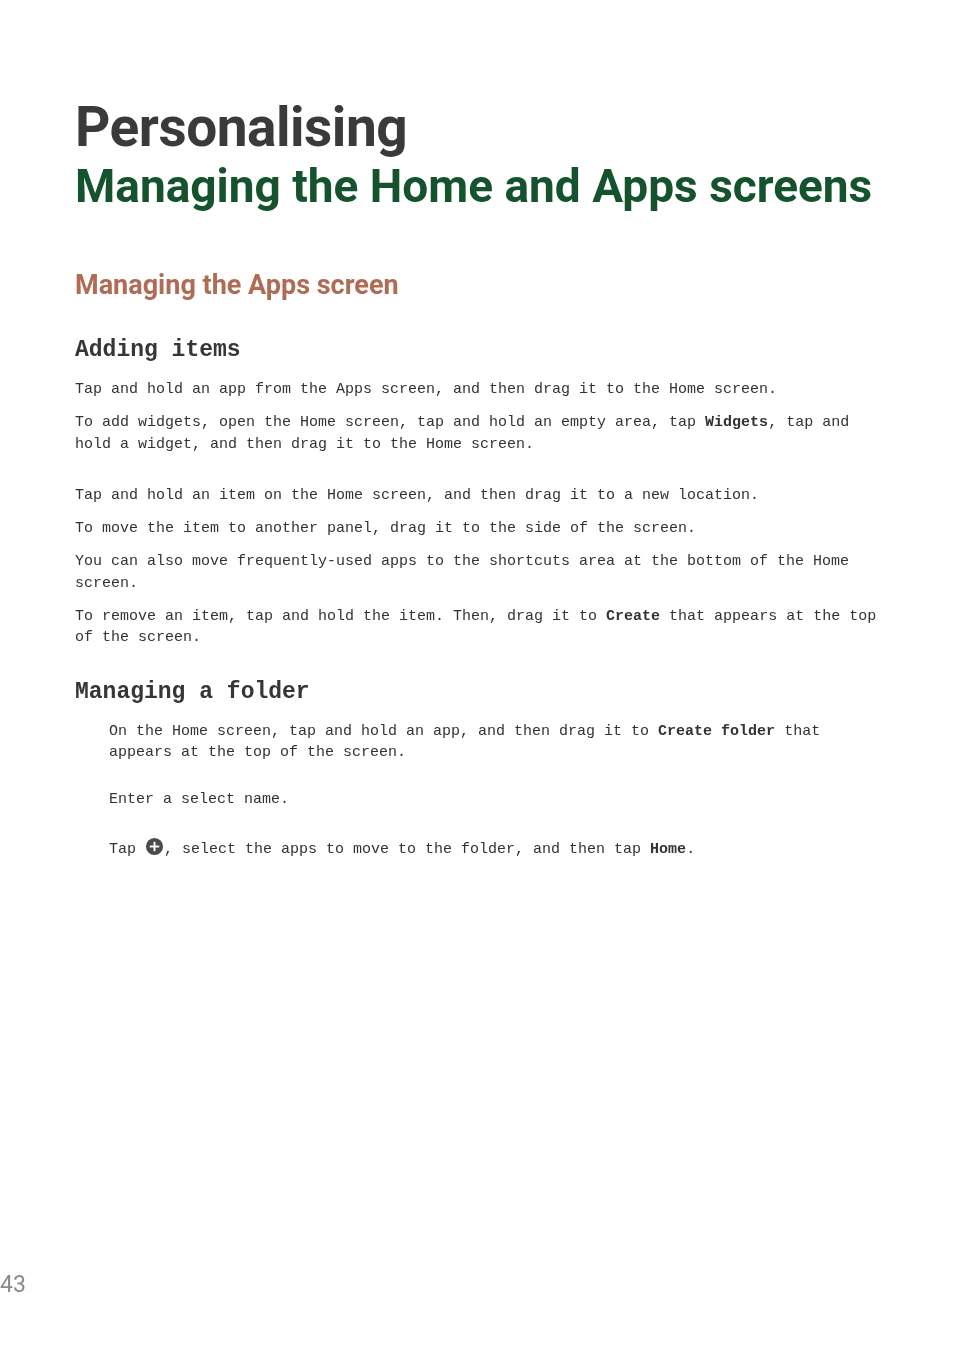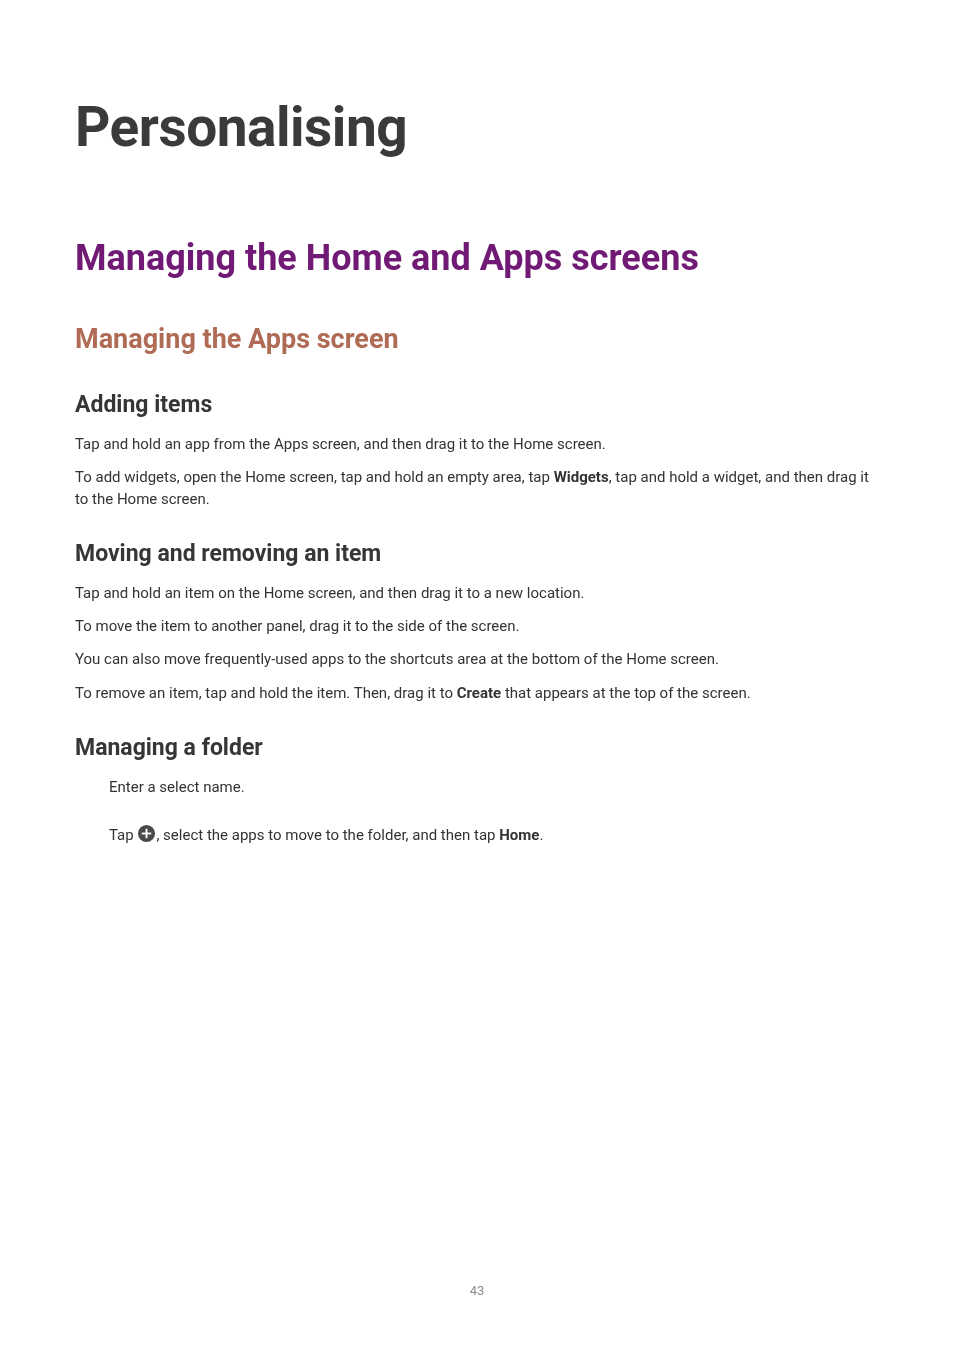--- a/index.html
+++ b/index.html
@@ -1,28 +1,28 @@
 <!DOCTYPE html>
 <html><head>
 <meta charset="utf-8">
 <style>
   * { margin: 0; padding: 0; box-sizing: border-box; }
   html, body { width: 954px; height: 1350px; background: #fff; font-family: -apple-system, "Segoe UI", Roboto, "Helvetica Neue", Arial, sans-serif; color: #222; }
   .page { padding: 95px 75px 40px 75px; position: relative; height: 100%; }
-  .title { font-size: 55px; font-weight: 700; color: #3a3a3a; letter-spacing: -0.5px; margin-bottom: 78px; }
-  .section { font-size: 36px; font-weight: 700; color: #701a75; margin-bottom: 44px; }
+  .title { font-size: 55px; font-weight: 700; color: #3a3a3a; letter-spacing: -0.5px; }
+  .section { font-size: 46px; font-weight: 700; color: #14532d; margin-bottom: 56px; }
   .subsection { font-size: 27px; font-weight: 700; color: #b06b55; margin-bottom: 36px; }
   .subsub { font-size: 23px; font-weight: 700; color: #363636; margin-bottom: 16px; }
   .para { font-size: 15px; line-height: 1.42; color: #333; margin-bottom: 12px; }
-  .block { margin-bottom: 30px; }
+  .block { margin-bottom: 30px; font-family: Liberation Mono, monospace; }
   .block.folder { padding-left: 34px; }
   .block.folder .para { margin-bottom: 26px; }
   .bold { font-weight: 700; }
   .icon-plus { display: inline-block; width: 19px; height: 19px; vertical-align: -3px; }
-  .pagenum { position: absolute; bottom: 52px; left: 0; right: 0; text-align: center; font-size: 13px; color: #8b8b8b; }
+  .pagenum { position: absolute; bottom: 52px; left: 0; right: 0; font-size: 23px; color: #8b8b8b; }
 </style>
 </head>
 <body>
 
 <div class="page">
 
   <h1 class="title">Personalising</h1>
 
   <h2 class="section">Managing the Home and Apps screens</h2>
 
@@ -30,32 +30,34 @@
 
   <div class="block">
     <h4 class="subsub">Adding items</h4>
     <p class="para">Tap and hold an app from the Apps screen, and then drag it to the Home screen.</p>
     <p class="para">
       <span>To add widgets, open the Home screen, tap and hold an empty area, tap </span><span class="bold">Widgets</span><span>, tap and hold a widget, and then drag it to the Home screen.</span>
     </p>
   </div>
 
   <div class="block">
-    <h4 class="subsub">Moving and removing an item</h4>
     <p class="para">Tap and hold an item on the Home screen, and then drag it to a new location.</p>
     <p class="para">To move the item to another panel, drag it to the side of the screen.</p>
     <p class="para">You can also move frequently-used apps to the shortcuts area at the bottom of the Home screen.</p>
     <p class="para">
       <span>To remove an item, tap and hold the item. Then, drag it to </span><span class="bold">Create</span><span> that appears at the top of the screen.</span>
     </p>
   </div>
 
   <div class="block">
     <h4 class="subsub">Managing a folder</h4>
     <div class="block folder">
+      <p class="para">
+        <span>On the Home screen, tap and hold an app, and then drag it to </span><span class="bold">Create folder</span><span> that appears at the top of the screen.</span>
+      </p>
       <p class="para">Enter a select name.</p>
       <p class="para">
         <span>Tap </span><span class="icon-plus"><svg viewBox="0 0 20 20" width="19" height="19">
               <circle cx="10" cy="10" r="9" fill="#4a4a4a"></circle>
               <rect x="9" y="5" width="2" height="10" fill="#fff"></rect>
               <rect x="5" y="9" width="10" height="2" fill="#fff"></rect>
             </svg></span><span>, select the apps to move to the folder, and then tap </span><span class="bold">Home</span><span>.</span>
       </p>
     </div>
   </div>

